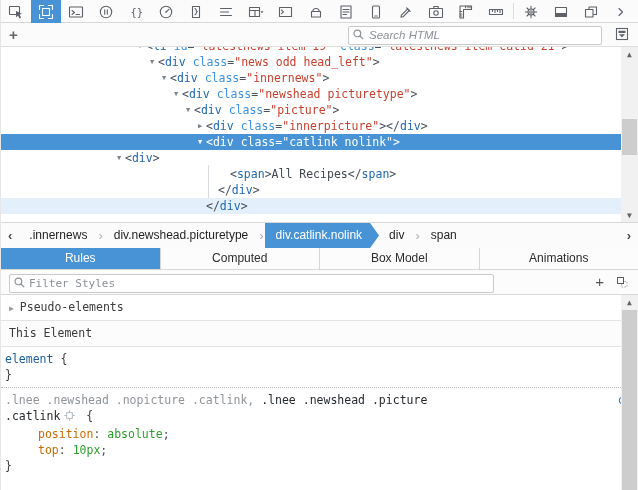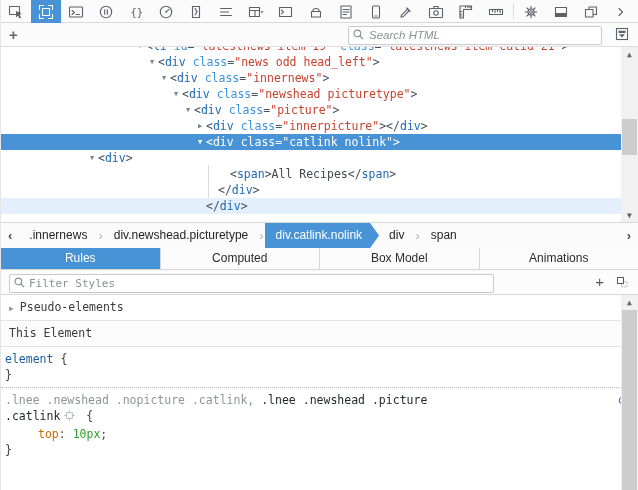--- a/index.html
+++ b/index.html
@@ -291,21 +291,21 @@
 
   <div class="markup" id="markup">
     <div id="markup-lines">
         <div class="m-line clipped" style="padding-left: 133px;"><span class="expander">▼</span><span class="tk-p">&lt;</span><span class="tk-t">li</span><span class="tk-w"> </span><span class="tk-a">id</span><span class="tk-p">=</span><span class="tk-s">"latestnews-item-19"</span><span class="tk-w"> </span><span class="tk-a">class</span><span class="tk-p">=</span><span class="tk-s">"latestnews-item catid-21"</span><span class="tk-p">&gt;</span></div>
         <div class="m-line" style="padding-left: 145px;"><span class="expander">▼</span><span class="tk-p">&lt;</span><span class="tk-t">div</span><span class="tk-w"> </span><span class="tk-a">class</span><span class="tk-p">=</span><span class="tk-s">"news odd head_left"</span><span class="tk-p">&gt;</span></div>
         <div class="m-line" style="padding-left: 157px;"><span class="expander">▼</span><span class="tk-p">&lt;</span><span class="tk-t">div</span><span class="tk-w"> </span><span class="tk-a">class</span><span class="tk-p">=</span><span class="tk-s">"innernews"</span><span class="tk-p">&gt;</span></div>
         <div class="m-line" style="padding-left: 169px;"><span class="expander">▼</span><span class="tk-p">&lt;</span><span class="tk-t">div</span><span class="tk-w"> </span><span class="tk-a">class</span><span class="tk-p">=</span><span class="tk-s">"newshead picturetype"</span><span class="tk-p">&gt;</span></div>
         <div class="m-line" style="padding-left: 181px;"><span class="expander">▼</span><span class="tk-p">&lt;</span><span class="tk-t">div</span><span class="tk-w"> </span><span class="tk-a">class</span><span class="tk-p">=</span><span class="tk-s">"picture"</span><span class="tk-p">&gt;</span></div>
         <div class="m-line" style="padding-left: 193px;"><span class="expander">▶</span><span class="tk-p">&lt;</span><span class="tk-t">div</span><span class="tk-w"> </span><span class="tk-a">class</span><span class="tk-p">=</span><span class="tk-s">"innerpicture"</span><span class="tk-p">&gt;</span><span class="tk-p">&lt;/</span><span class="tk-t">div</span><span class="tk-p">&gt;</span></div>
         <div class="m-line sel" style="padding-left: 193px;"><span class="expander">▼</span><span class="tk-p">&lt;</span><span class="tk-t">div</span><span class="tk-w"> </span><span class="tk-a">class</span><span class="tk-p">=</span><span class="tk-s">"catlink nolink"</span><span class="tk-p">&gt;</span></div>
-        <div class="m-line" style="padding-left: 85px;"><span class="expander">▼</span><span class="tk-p">&lt;</span><span class="tk-t">div</span><span class="tk-p">&gt;</span></div>
+        <div class="m-line" style="padding-left: 112px;"><span class="expander">▼</span><span class="tk-p">&lt;</span><span class="tk-t">div</span><span class="tk-p">&gt;</span></div>
         <div class="m-line" style="padding-left: 217px;"><span class="expander"></span><span class="tk-p">&lt;</span><span class="tk-t">span</span><span class="tk-p">&gt;</span><span class="tk-x">All Recipes</span><span class="tk-p">&lt;/</span><span class="tk-t">span</span><span class="tk-p">&gt;</span></div>
         <div class="m-line" style="padding-left: 205px;"><span class="expander"></span><span class="tk-p">&lt;/</span><span class="tk-t">div</span><span class="tk-p">&gt;</span></div>
         <div class="m-line hl" style="padding-left: 193px;"><span class="expander"></span><span class="tk-p">&lt;/</span><span class="tk-t">div</span><span class="tk-p">&gt;</span></div>
       </div>
     <div class="indent-guide" style="left:207px; top:118px; height:33px;"></div>
     <div class="vscroll" style="height:175px;">
       <div class="vs-arrow" style="top:0;">▲</div>
       <div class="vs-thumb" style="top:72px; height:36px;"></div>
       <div class="vs-arrow" style="bottom:0;">▼</div>
     </div>
@@ -356,20 +356,21 @@
           <div class="rule">
             <div class="rule-head"><span class="sel-el">element</span><span class="brace"> {</span></div>
             <div class="brace">}</div>
           </div>
           <div class="rule-divider"></div>
           <div class="rule">
             <div class="rule-head"><span class="css-link">common_styles-min.css:1</span><span class="sel-un">.lnee .newshead .nopicture .catlink,</span><span class="sel-m"> .lnee .newshead .picture .catlink</span><span class="sel-icon"><svg width="13" height="13" viewBox="0 0 16 16" fill="none" stroke="#b0b6bc" stroke-width="1.2">
                   <rect x="4.5" y="4.5" width="7" height="7"></rect>
                   <path d="M8 1.5v2.5M8 12v2.5M1.5 8H4M12 8h2.5"></path>
                 </svg></span><span class="brace"> {</span></div>
+            <div class="decl"><span class="prop">position</span><span class="dpunc">: </span><span class="val">absolute</span><span class="dpunc">;</span></div>
             <div class="decl"><span class="prop">top</span><span class="dpunc">: </span><span class="val">10px</span><span class="dpunc">;</span></div>
             <div class="brace">}</div>
           </div>
         </div>
     </div>
     <div class="vscroll" style="height:195px;">
       <div class="vs-arrow" style="top:0;">▲</div>
       <div class="vs-thumb" style="top:15px; height:180px;"></div>
     </div>
   </div>

